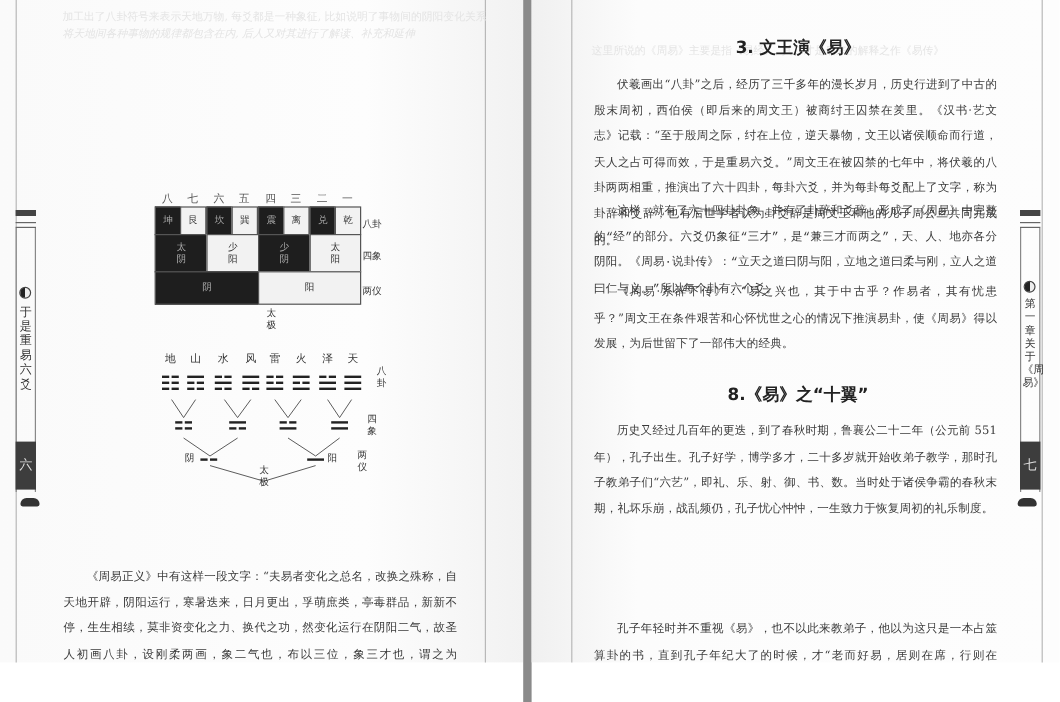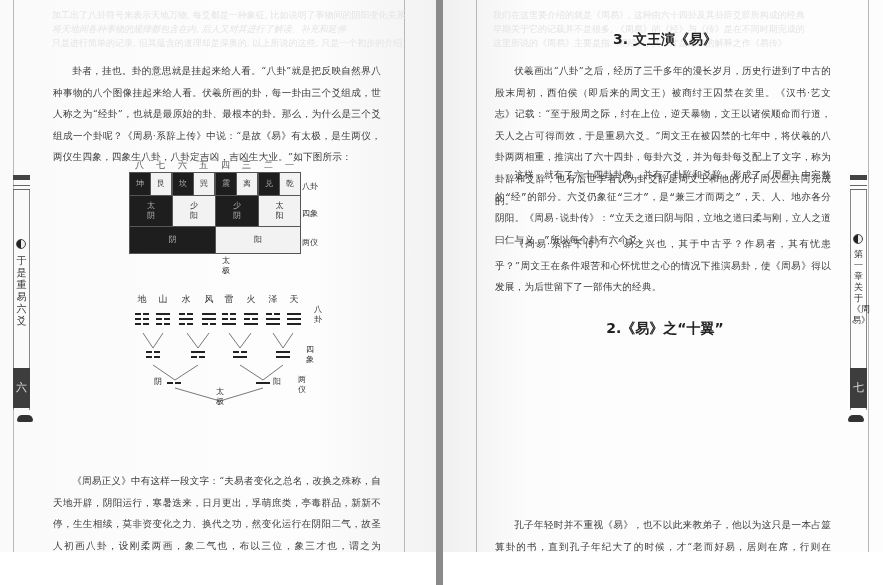--- a/index.html
+++ b/index.html
@@ -51,24 +51,22 @@
 </head>
 <body>
 
 <div class="spread">
 
   <div class="page left">
     <div class="frame"></div>
 
     <div class="ghost" style="left:52px;top:8px;">加工出了八卦符号来表示天地万物, 每爻都是一种象征, 比如说明了事物间的阴阳变化关系</div>
     <div class="ghost" style="left:52px;top:22px;font-style:italic;">将天地间各种事物的规律都包含在内, 后人又对其进行了解读、补充和延伸</div>
-    <div class="ghost" style="left:52px;top:36px;">只是进行简单的记录, 但其蕴含的道理却是深奥的, 以上所说的这些, 只是一个初步的介绍</div>
-
-
-    <div class="para" style="left:53px;top:60px;width:328px;">卦者，挂也。卦的意思就是挂起来给人看。“八卦”就是把反映自然界八种事物的八个图像挂起来给人看。伏羲所画的卦，每一卦由三个爻组成，世人称之为“经卦”，也就是最原始的卦、最根本的卦。那么，为什么是三个爻组成一个卦呢？《周易·系辞上传》中说：“是故《易》有太极，是生两仪，两仪生四象，四象生八卦，八卦定吉凶，吉凶生大业。”如下图所示：</div>
+
+
 
     <div class="diag1">
       <div class="numrow">
         <span style="left:3px">八</span>
         <span style="left:24px">七</span>
         <span style="left:46px">六</span>
         <span style="left:67px">五</span>
         <span style="left:89px">四</span>
         <span style="left:110px">三</span>
         <span style="left:132px">二</span>
@@ -237,32 +235,31 @@
       <div class="numbox" style="top:193px;">六</div>
       <div class="cloud" style="top:240px;"></div>
     </div>
   </div>
 
   <div class="gutter"></div>
 
   <div class="page right">
     <div class="frame"></div>
 
-    <div class="ghost" style="left:50px;top:8px;">我们在这里要介绍的就是《周易》, 这种由六十四卦及其卦辞爻辞所构成的经典</div>
-    <div class="ghost" style="left:50px;top:22px;">早期关于它的记载并不是很多, 《周易》的《经》与《传》是在不同时期完成的</div>
     <div class="ghost" style="left:50px;top:36px;">这里所说的《周易》主要是指《易经》, 其二才是后来的解释之作《易传》</div>
 
     <div class="title" style="left:40px;top:31px;width:364px;">3. 文王演《易》</div>
 
     <div class="para" style="left:52px;top:60px;width:336px;">伏羲画出“八卦”之后，经历了三千多年的漫长岁月，历史行进到了中古的殷末周初，西伯侯（即后来的周文王）被商纣王囚禁在羑里。《汉书·艺文志》记载：“至于殷周之际，纣在上位，逆天暴物，文王以诸侯顺命而行道，天人之占可得而效，于是重易六爻。”周文王在被囚禁的七年中，将伏羲的八卦两两相重，推演出了六十四卦，每卦六爻，并为每卦每爻配上了文字，称为卦辞和爻辞，也有后世学者认为卦爻辞是周文王和他的儿子周公旦共同完成的。</div>
     <div class="para" style="left:52px;top:165px;width:336px;font-family:Liberation Mono, monospace;">这样，就有了六十四卦卦象，并有了卦辞和爻辞，形成了《周易》中完整的“经”的部分。六爻仍象征“三才”，是“兼三才而两之”，天、人、地亦各分阴阳。《周易·说卦传》：“立天之道曰阴与阳，立地之道曰柔与刚，立人之道曰仁与义。”所以每个卦有六个爻。</div>
     <div class="para" style="left:52px;top:233px;width:336px;">《周易·系辞下传》：“易之兴也，其于中古乎？作易者，其有忧患乎？”周文王在条件艰苦和心怀忧世之心的情况下推演易卦，使《周易》得以发展，为后世留下了一部伟大的经典。</div>
 
-    <div class="title" style="left:40px;top:320px;width:364px;">2.《易》之“十翼”</div>
-
+    <div class="title" style="left:40px;top:320px;width:364px;">8.《易》之“十翼”</div>
+
+    <div class="para" style="left:52px;top:349px;width:336px;">历史又经过几百年的更迭，到了春秋时期，鲁襄公二十二年（公元前 551 年），孔子出生。孔子好学，博学多才，二十多岁就开始收弟子教学，那时孔子教弟子们“六艺”，即礼、乐、射、御、书、数。当时处于诸侯争霸的春秋末期，礼坏乐崩，战乱频仍，孔子忧心忡忡，一生致力于恢复周初的礼乐制度。</div>
     <div class="para" style="left:52px;top:514px;width:336px;">孔子年轻时并不重视《易》，也不以此来教弟子，他以为这只是一本占筮算卦的书，直到孔子年纪大了的时候，才“老而好易，居则在席，行则在囊”（帛书《要》篇），孔子曾发出这样的感叹：“加我数年，五十以学易，可以无大过矣”（《论语·述而》），</div>
 
     <div class="sidetab" style="left:407px;top:175px;height:240px;">
       <div class="topbar" style="top:0;"></div>
       <div class="line1" style="top:10px;"></div>
       <div class="line1" style="top:14px;"></div>
       <div class="rail" style="top:15px;height:220px;"></div>
       <div class="yin" style="top:59px;"></div>
       <div class="vtext" style="top:74px;font-size:9px;line-height:11px;">第一章 关于《周易》</div>
       <div class="numbox" style="top:193px;">七</div>

